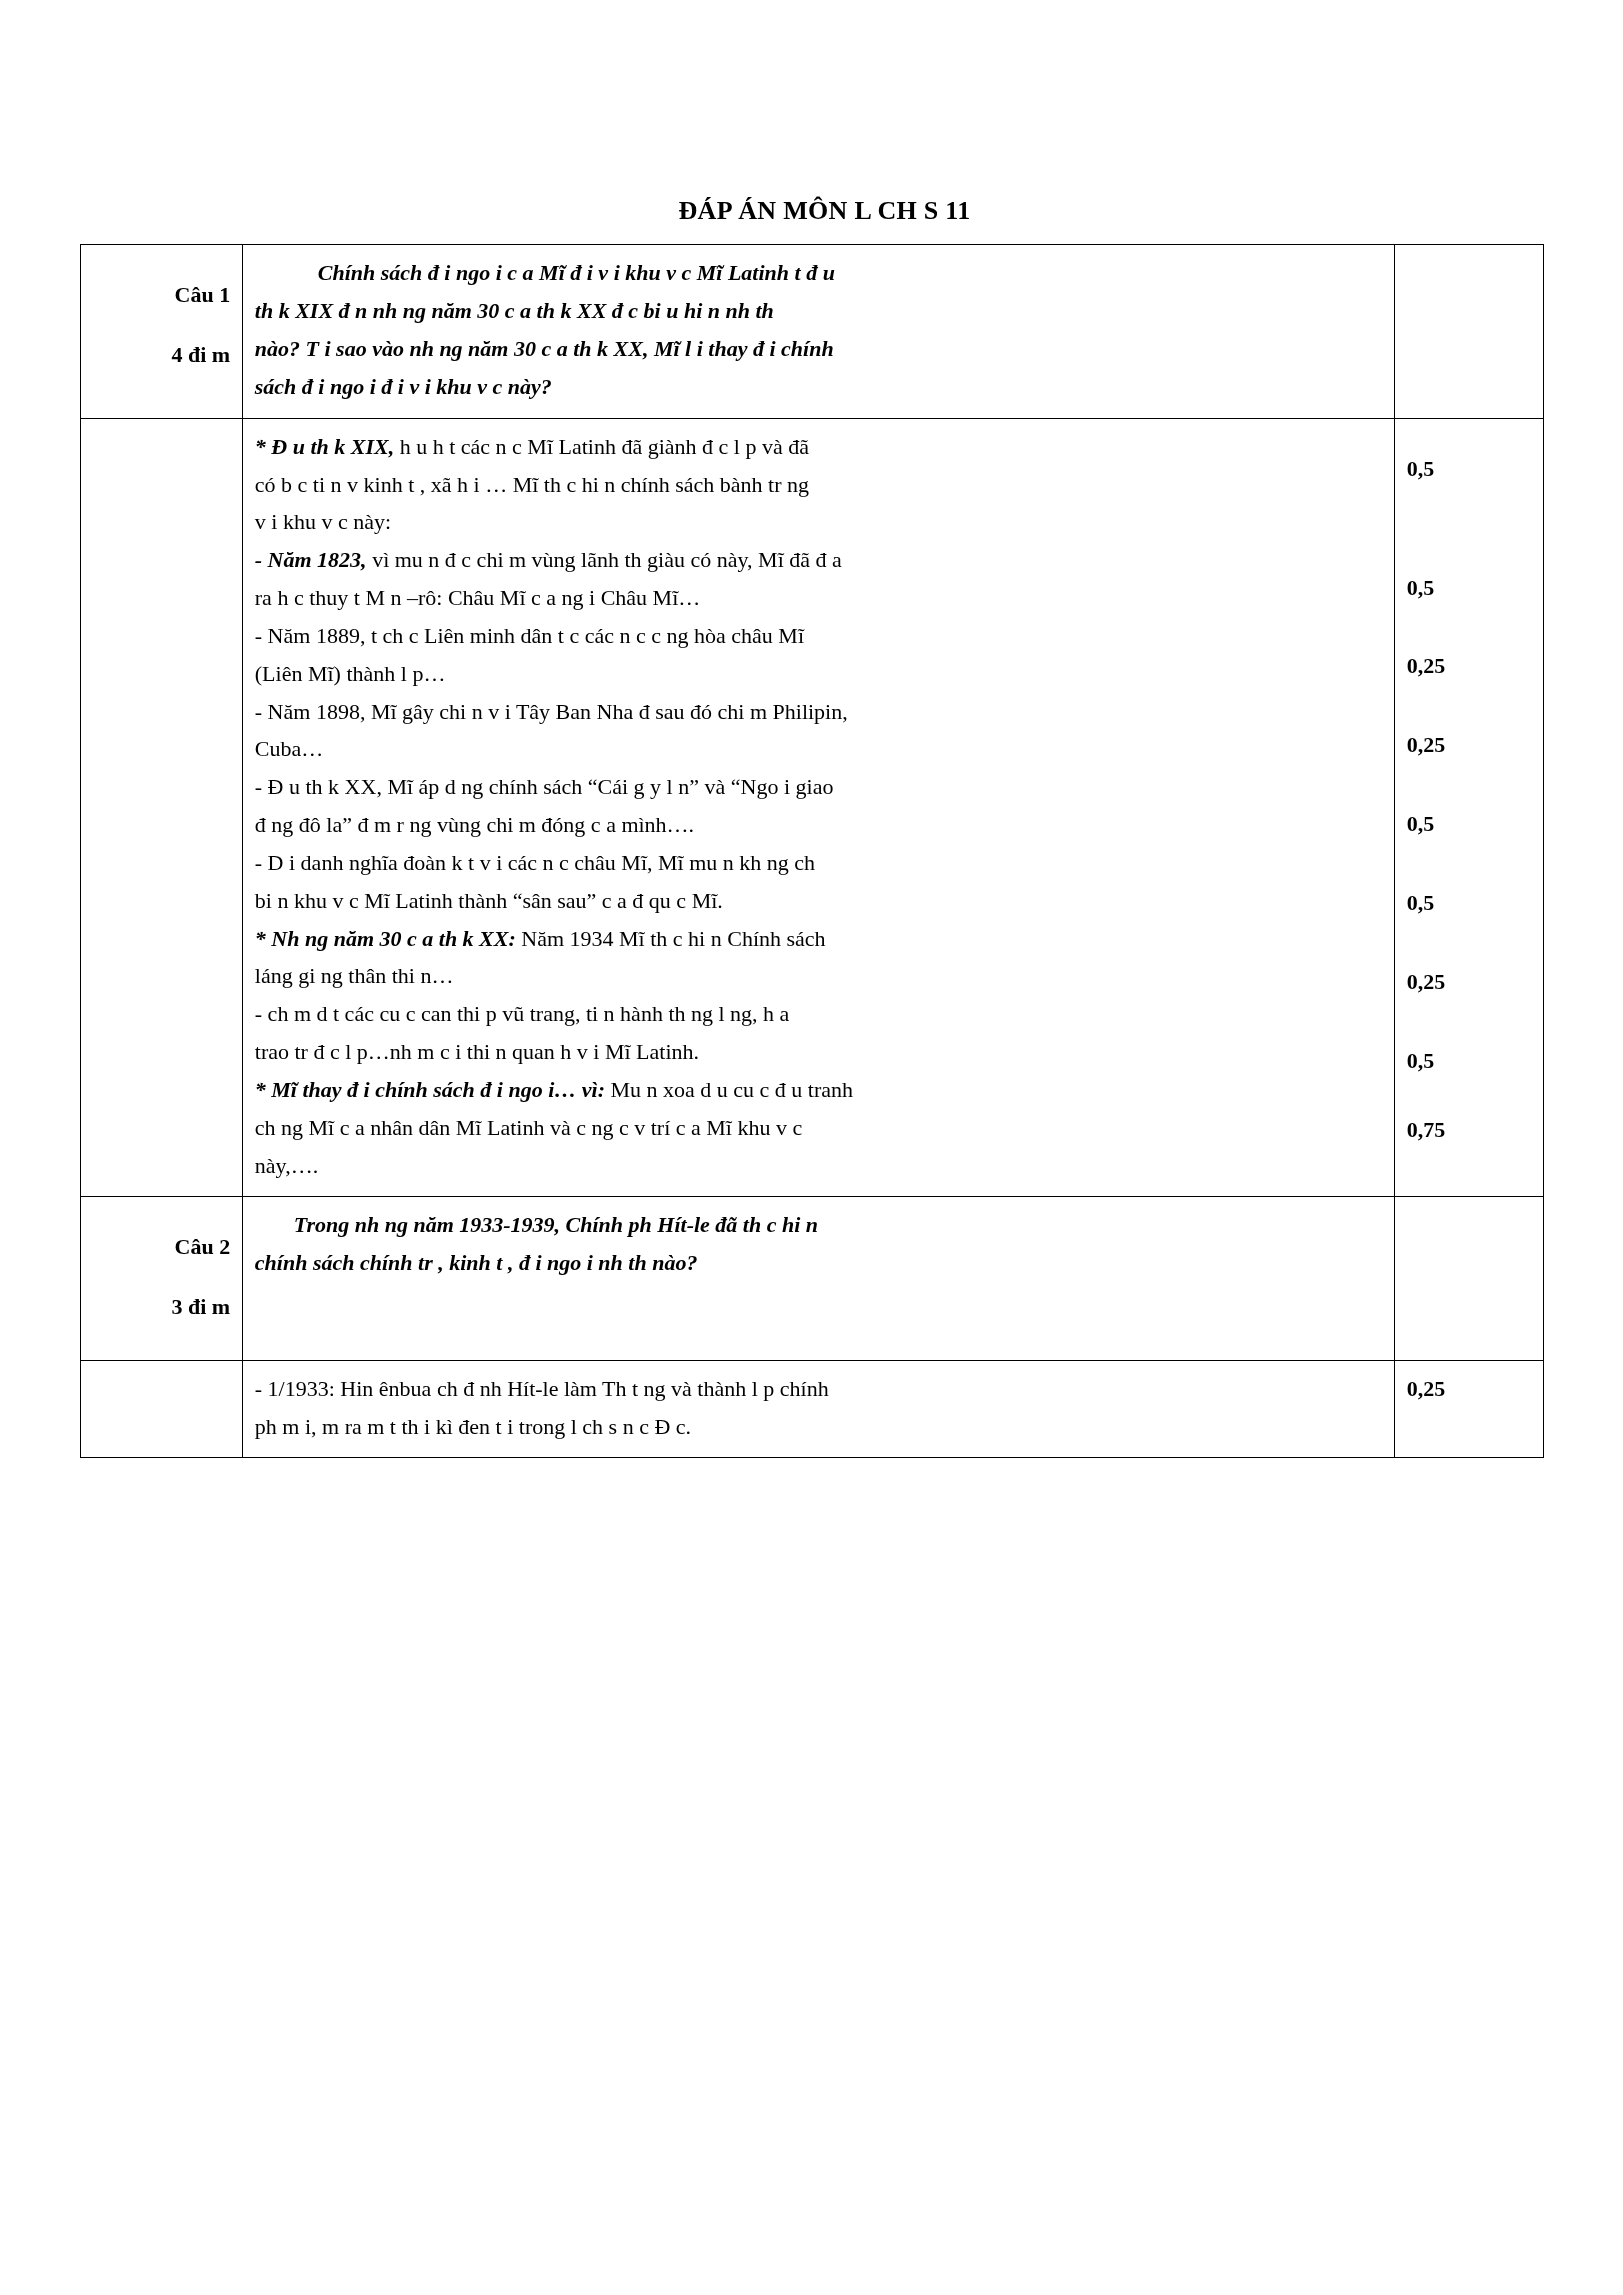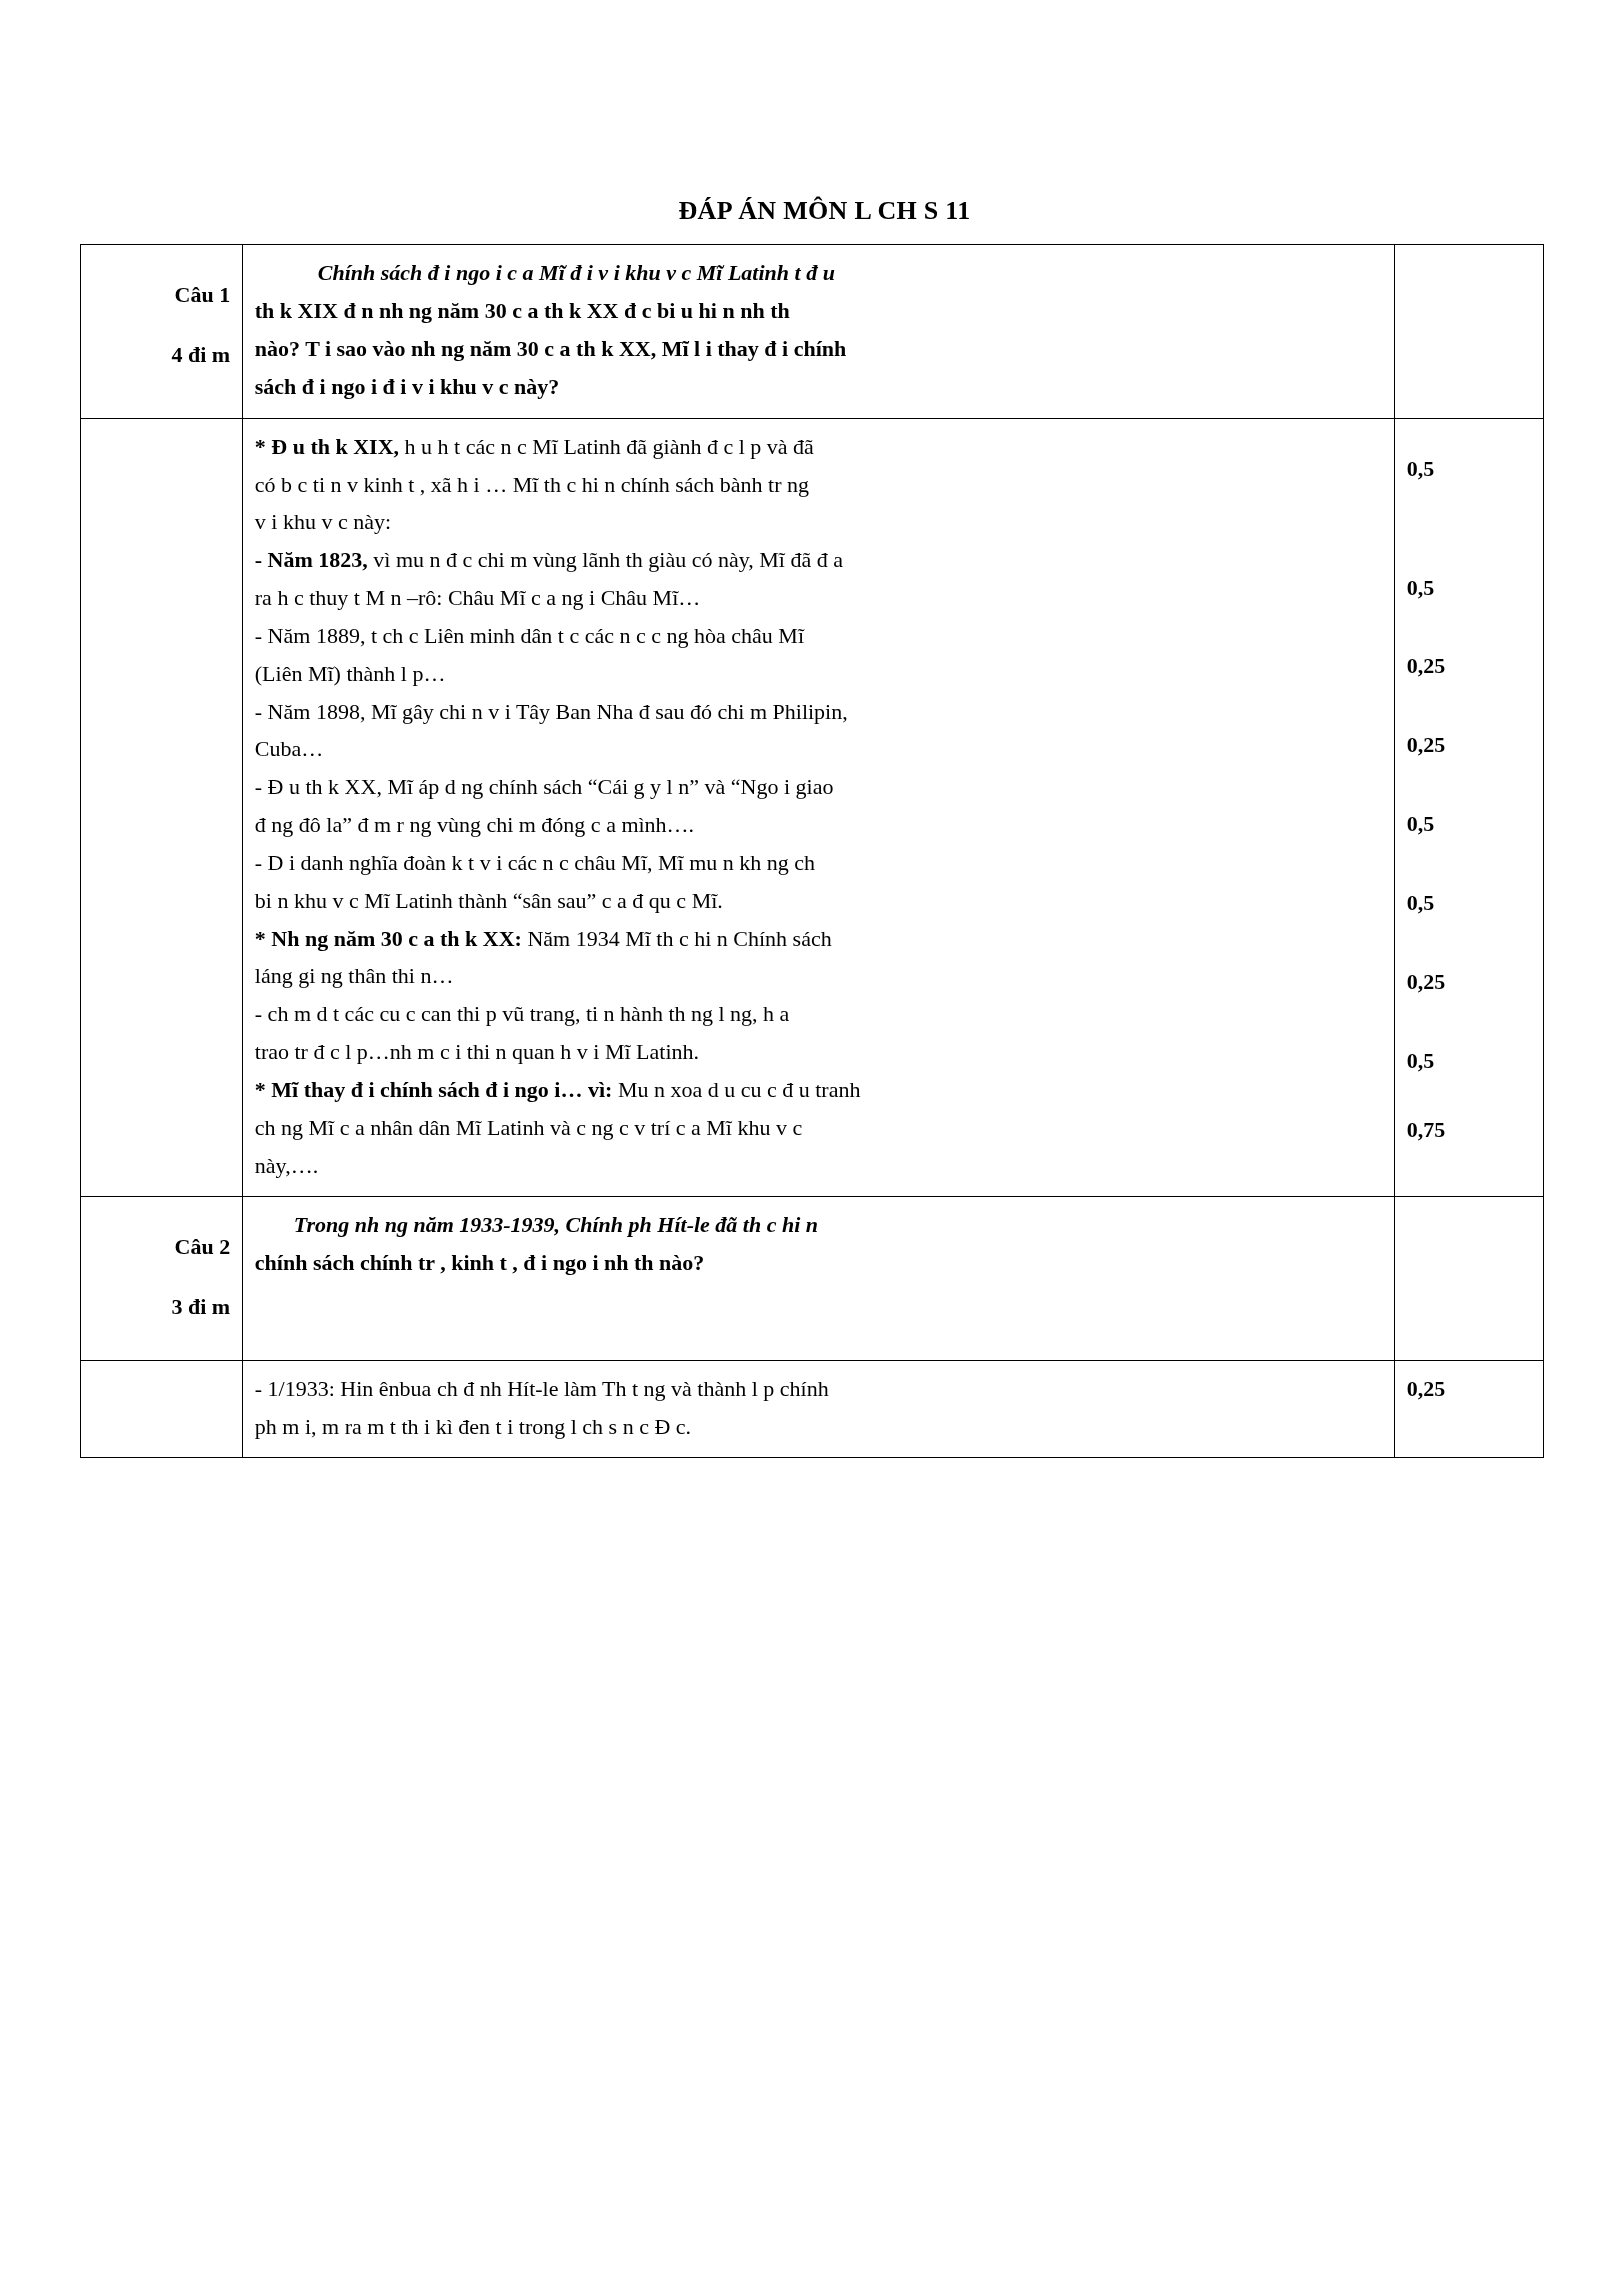--- a/index.html
+++ b/index.html
@@ -63,21 +63,21 @@
   .q-head {
     font-weight: bold;
     font-style: italic;
     text-indent: 63px;
   }
   .q-head2 {
     font-weight: bold;
     font-style: italic;
     text-indent: 39px;
   }
-  .bi { font-weight: bold; }
+  .bi { font-weight: bold; font-style: italic; }
   .it { }
   .blank-cell { border: 1.3px solid #000000; }
 </style>
 </head>
 <body>
 
 <div class="page">
 
   <div class="doc-title">ĐÁP ÁN MÔN L  CH S    11</div>
 

